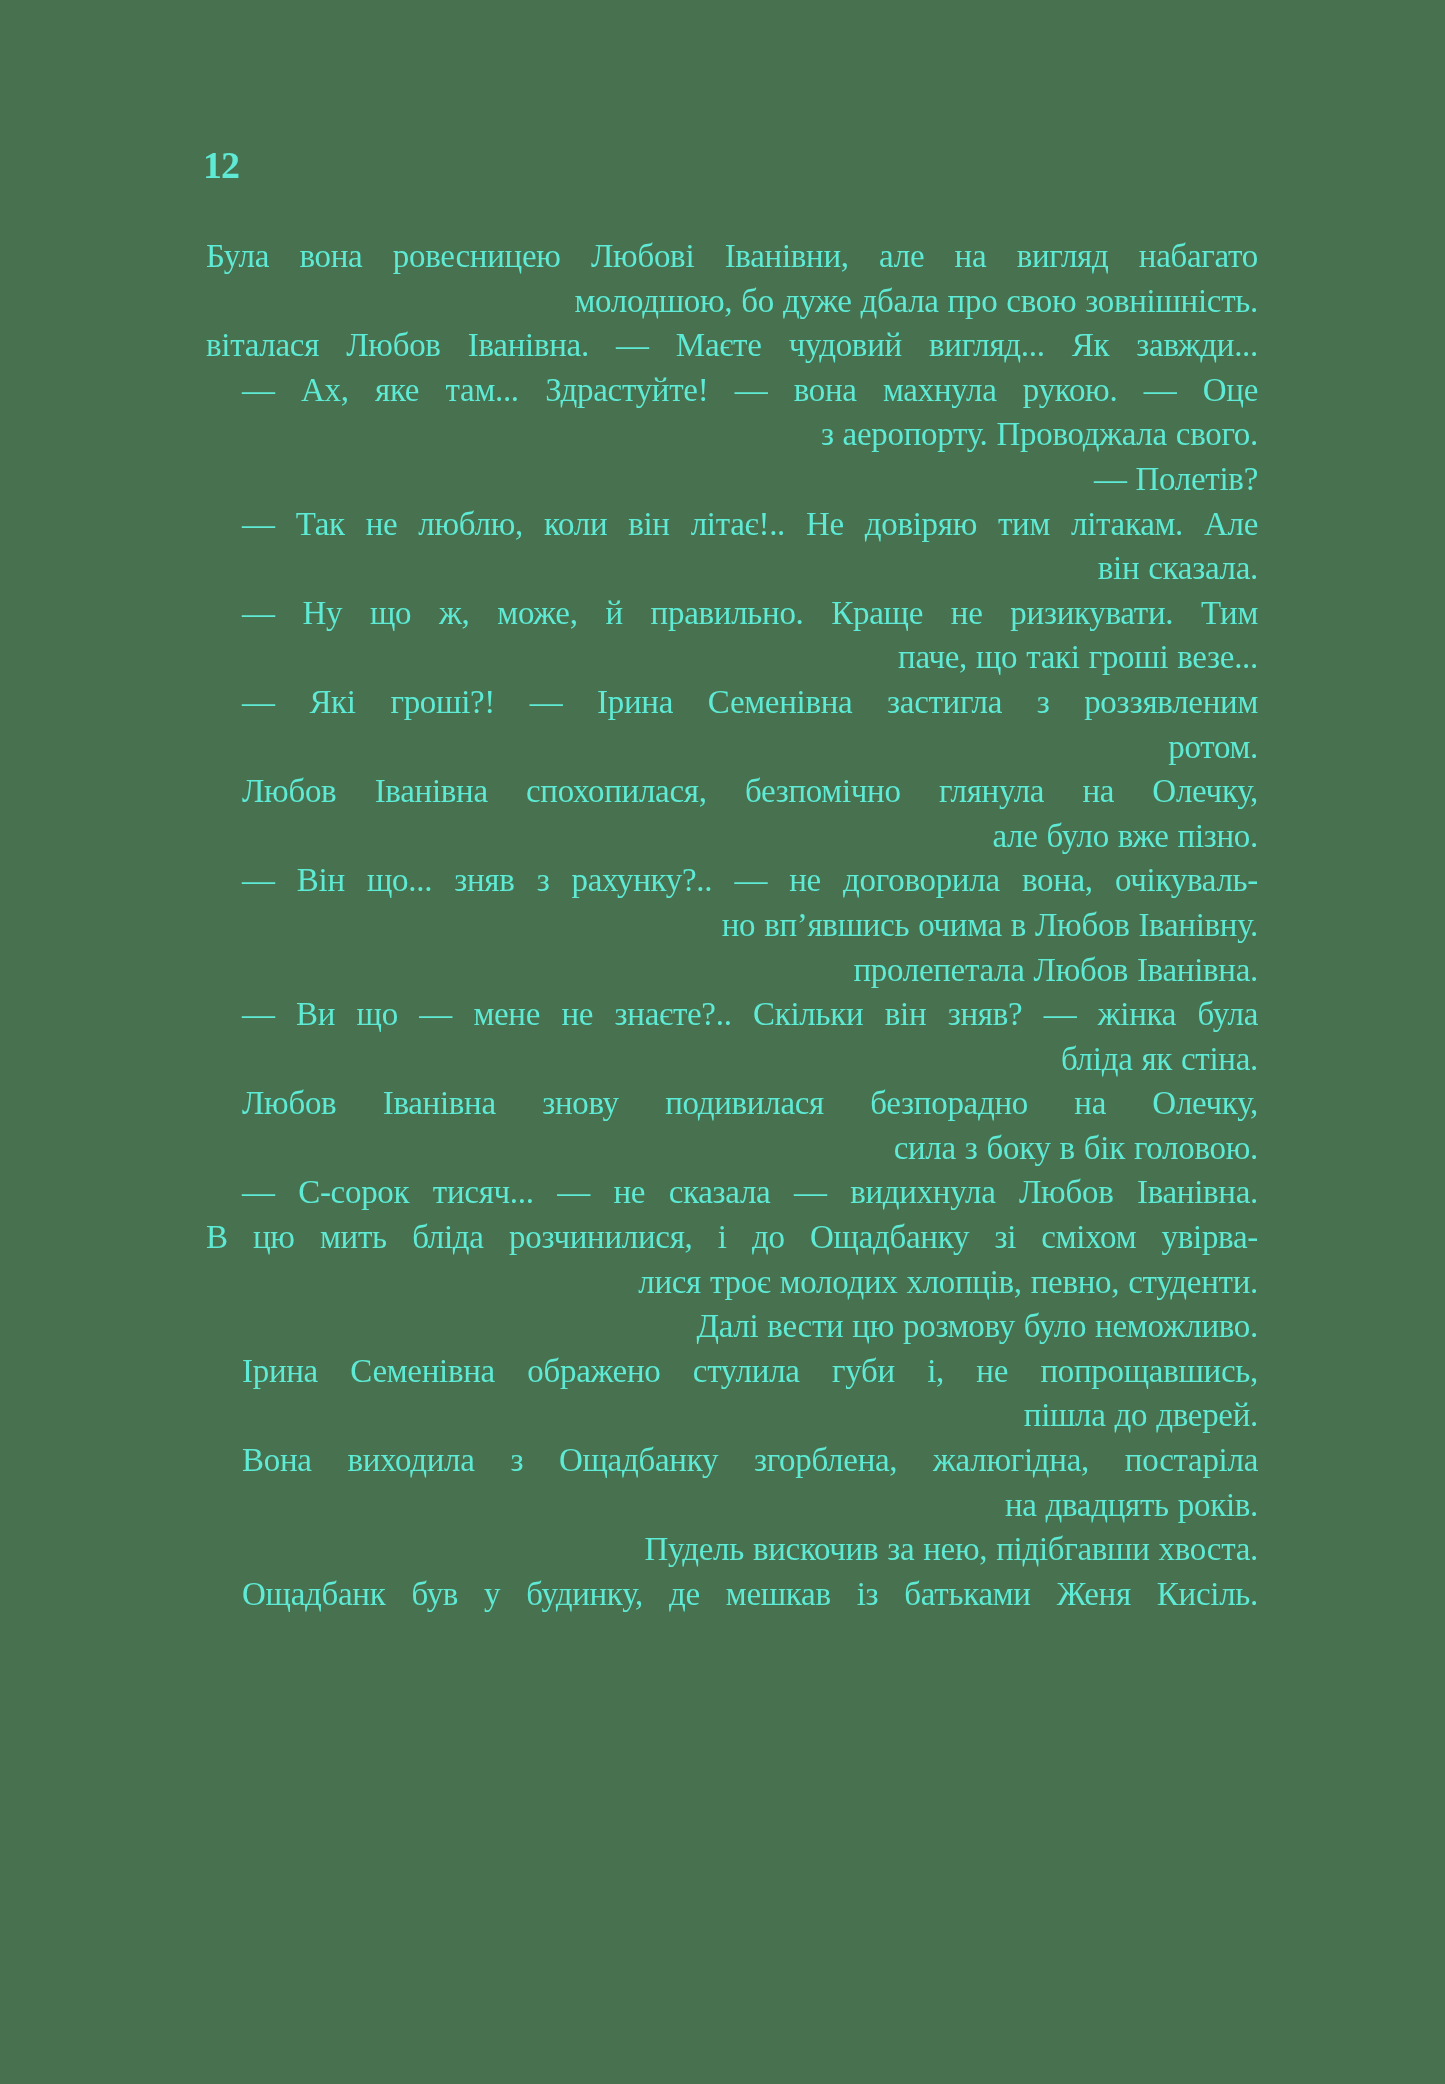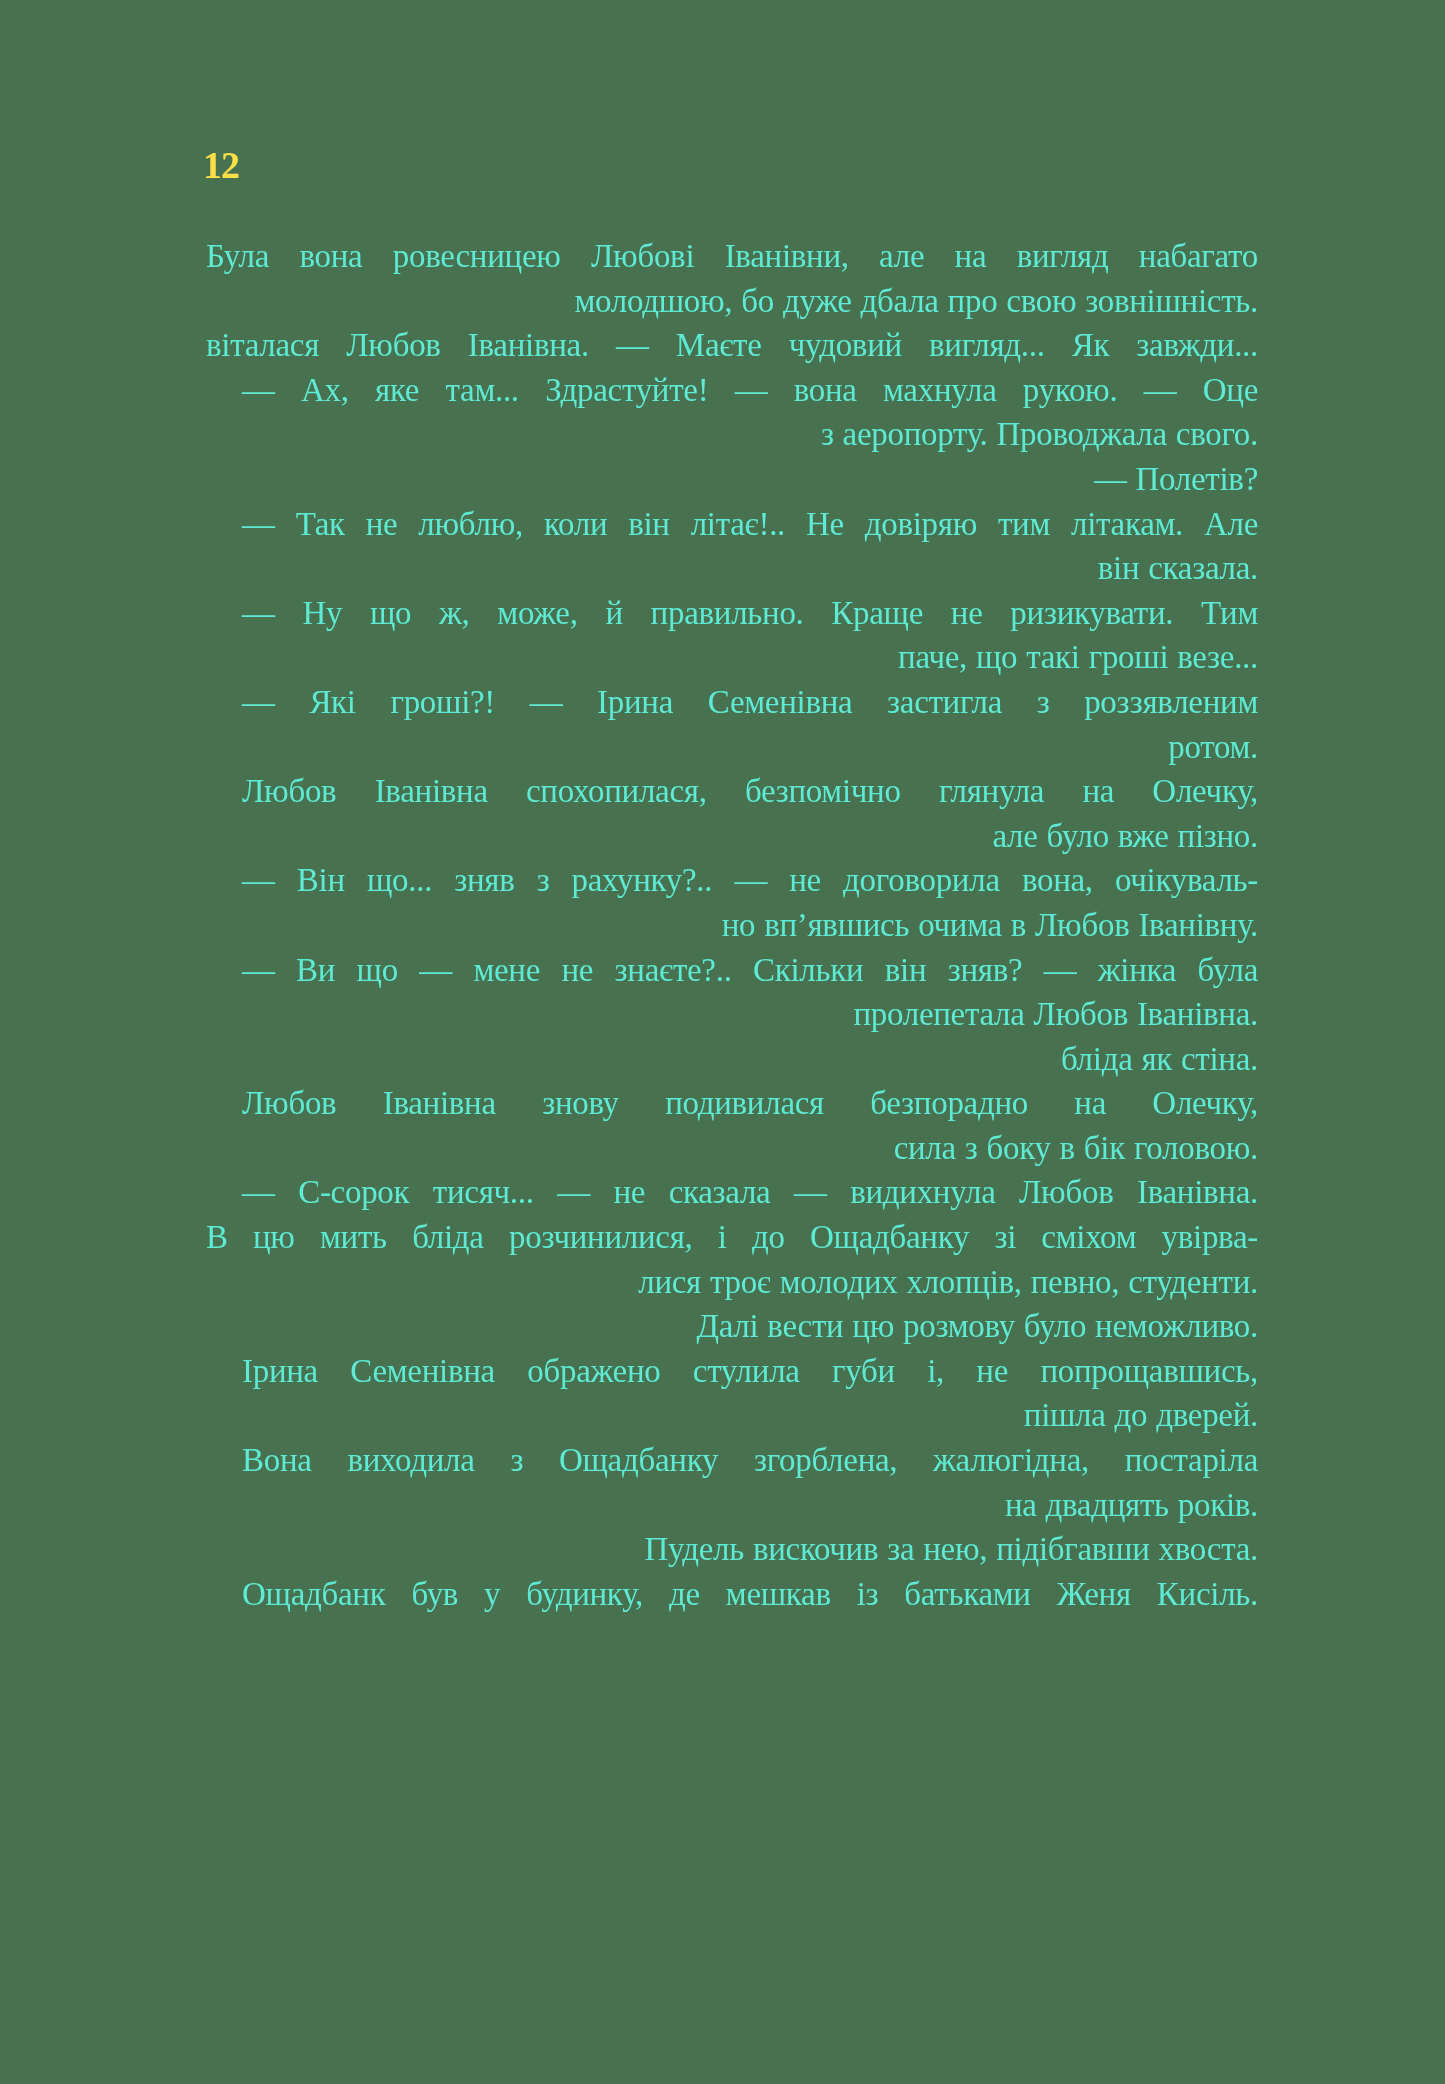--- a/index.html
+++ b/index.html
@@ -49,40 +49,40 @@
   }
   .line.fill {
     text-align: justify;
     text-align-last: justify;
   }
 </style>
 </head>
 <body style="background: rgb(71, 113, 79);">
 
 <div class="page">
-  <div class="page-number" style="color: #fde047;">12</div>
+  <div class="page-number" style="color: #5eead4;">12</div>
   <div class="text-block" id="text-block" style="color: #5eead4;">
       <div class="line fill">Була вона ровесницею Любові Іванівни, але на вигляд набагато</div>
       <div class="line">молодшою, бо дуже дбала про свою зовнішність.</div>
       <div class="line fill">віталася Любов Іванівна. — Маєте чудовий вигляд... Як завжди...</div>
       <div class="line indent fill">— Ах, яке там... Здрастуйте! — вона махнула рукою. — Оце</div>
       <div class="line">з аеропорту. Проводжала свого.</div>
       <div class="line indent">— Полетів?</div>
       <div class="line indent fill">— Так не люблю, коли він літає!.. Не довіряю тим літакам. Але</div>
       <div class="line">він сказала.</div>
       <div class="line indent fill">— Ну що ж, може, й правильно. Краще не ризикувати. Тим</div>
       <div class="line">паче, що такі гроші везе...</div>
       <div class="line indent fill">— Які гроші?! — Ірина Семенівна застигла з роззявленим</div>
       <div class="line">ротом.</div>
       <div class="line indent fill">Любов Іванівна спохопилася, безпомічно глянула на Олечку,</div>
       <div class="line">але було вже пізно.</div>
       <div class="line indent fill">— Він що... зняв з рахунку?.. — не договорила вона, очікуваль-</div>
       <div class="line">но вп’явшись очима в Любов Іванівну.</div>
+      <div class="line">пролепетала Любов Іванівна.</div>
       <div class="line indent fill">— Ви що — мене не знаєте?.. Скільки він зняв? — жінка була</div>
-      <div class="line">пролепетала Любов Іванівна.</div>
       <div class="line">бліда як стіна.</div>
       <div class="line indent fill">Любов Іванівна знову подивилася безпорадно на Олечку,</div>
       <div class="line">сила з боку в бік головою.</div>
       <div class="line indent fill">— С-сорок тисяч... — не сказала — видихнула Любов Іванівна.</div>
       <div class="line fill">В цю мить бліда розчинилися, і до Ощадбанку зі сміхом увірва-</div>
       <div class="line">лися троє молодих хлопців, певно, студенти.</div>
       <div class="line indent">Далі вести цю розмову було неможливо.</div>
       <div class="line indent fill">Ірина Семенівна ображено стулила губи і, не попрощавшись,</div>
       <div class="line">пішла до дверей.</div>
       <div class="line indent fill">Вона виходила з Ощадбанку згорблена, жалюгідна, постаріла</div>

